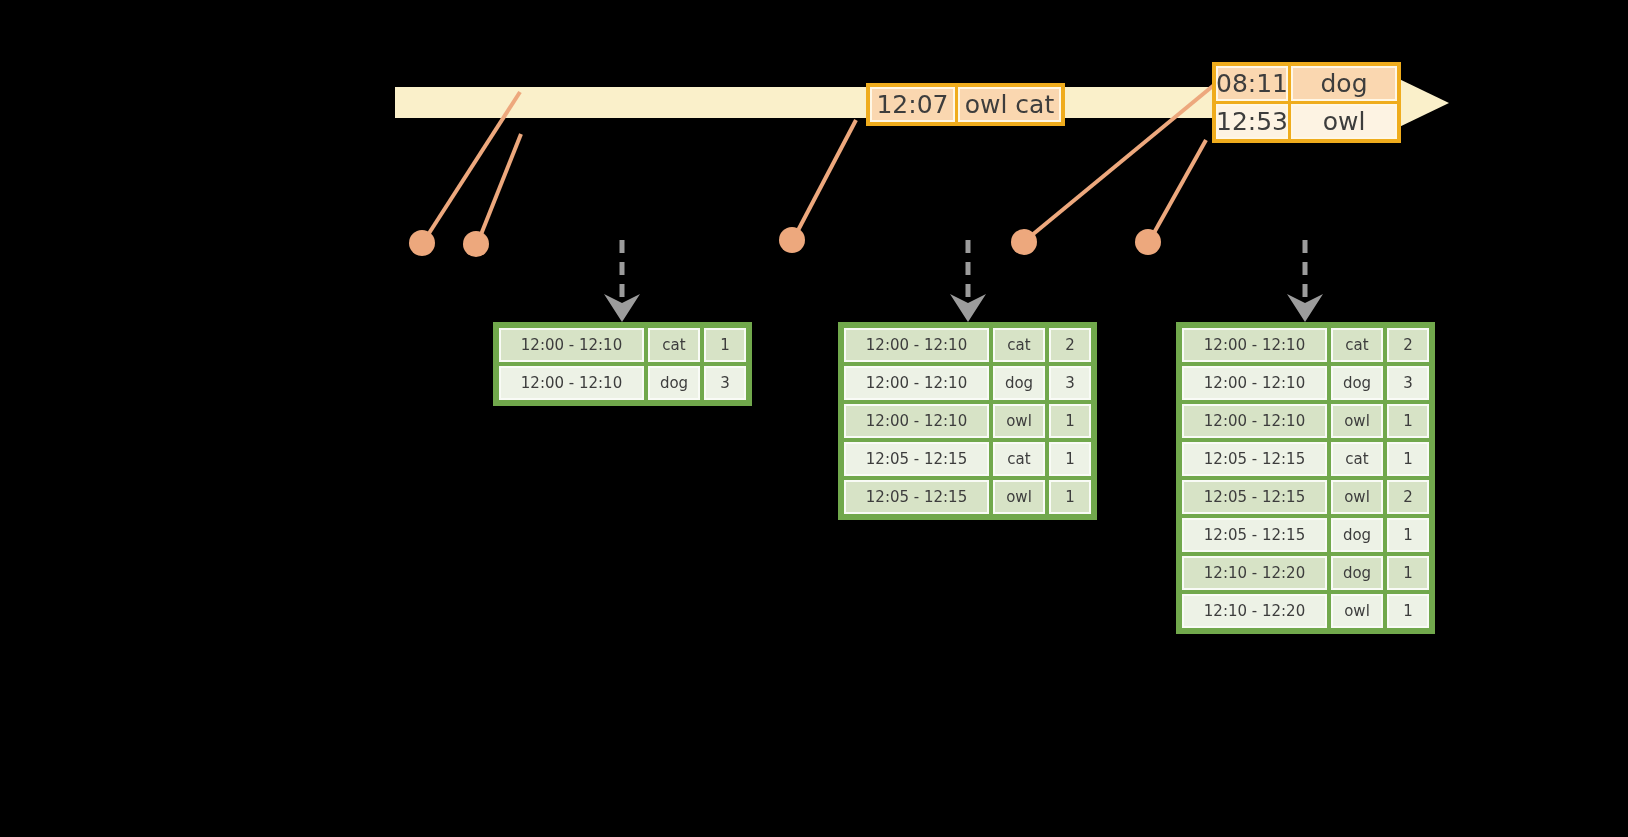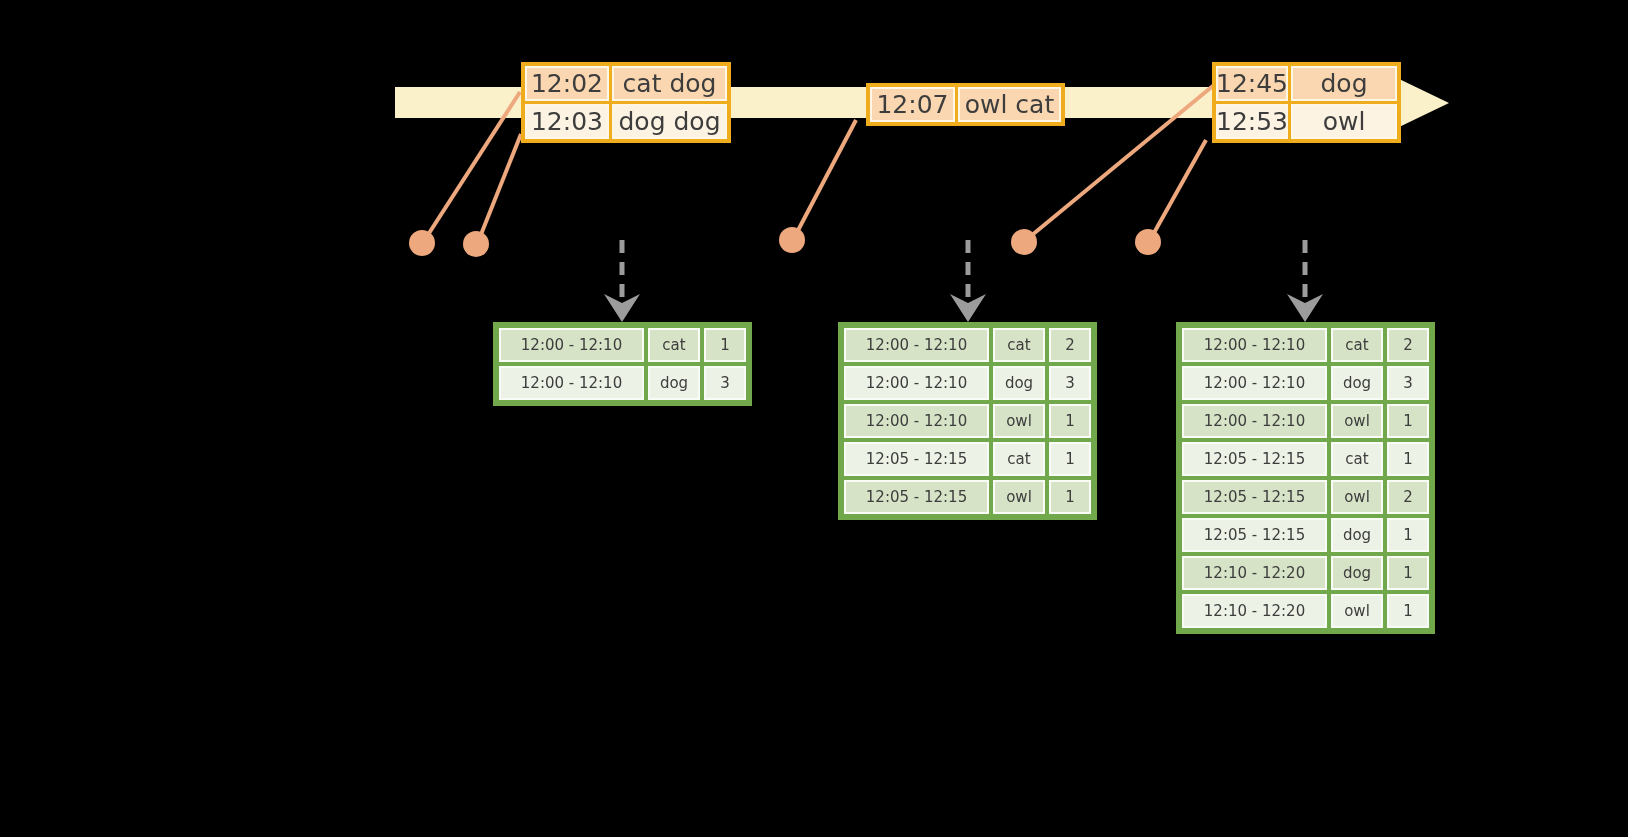--- a/index.html
+++ b/index.html
@@ -73,32 +73,26 @@
     <g>
       <line x1="622" y1="240" x2="622" y2="298" stroke="#9C9C9C" stroke-width="5" stroke-dasharray="13 9"></line>
       <polygon points="604,294 622,303 640,294 622,322" fill="#9C9C9C"></polygon>
       <line x1="968" y1="240" x2="968" y2="298" stroke="#9C9C9C" stroke-width="5" stroke-dasharray="13 9"></line>
       <polygon points="950,294 968,303 986,294 968,322" fill="#9C9C9C"></polygon>
       <line x1="1305" y1="240" x2="1305" y2="298" stroke="#9C9C9C" stroke-width="5" stroke-dasharray="13 9"></line>
       <polygon points="1287,294 1305,303 1323,294 1305,322" fill="#9C9C9C"></polygon>
     </g>
   </svg>
 
-  <div class="event-box" id="event-box-0">
-      <div class="cell shade-a">12:02</div>
-      <div class="cell shade-a">cat dog</div>
-      <div class="cell shade-b">12:03</div>
-      <div class="cell shade-b">dog dog</div>
-    </div>
   <div class="event-box" id="event-box-1">
       <div class="cell shade-a">12:07</div>
       <div class="cell shade-a">owl cat</div>
     </div>
   <div class="event-box" id="event-box-2">
-      <div class="cell shade-a">12:45</div>
+      <div class="cell shade-a">08:11</div>
       <div class="cell shade-a">dog</div>
       <div class="cell shade-b">12:53</div>
       <div class="cell shade-b">owl</div>
     </div>
 
   <div class="result-table" id="result-table-0">
       <div class="cell shade-a">12:00 - 12:10</div>
       <div class="cell shade-a">cat</div>
       <div class="cell shade-a">1</div>
       <div class="cell shade-b">12:00 - 12:10</div>

